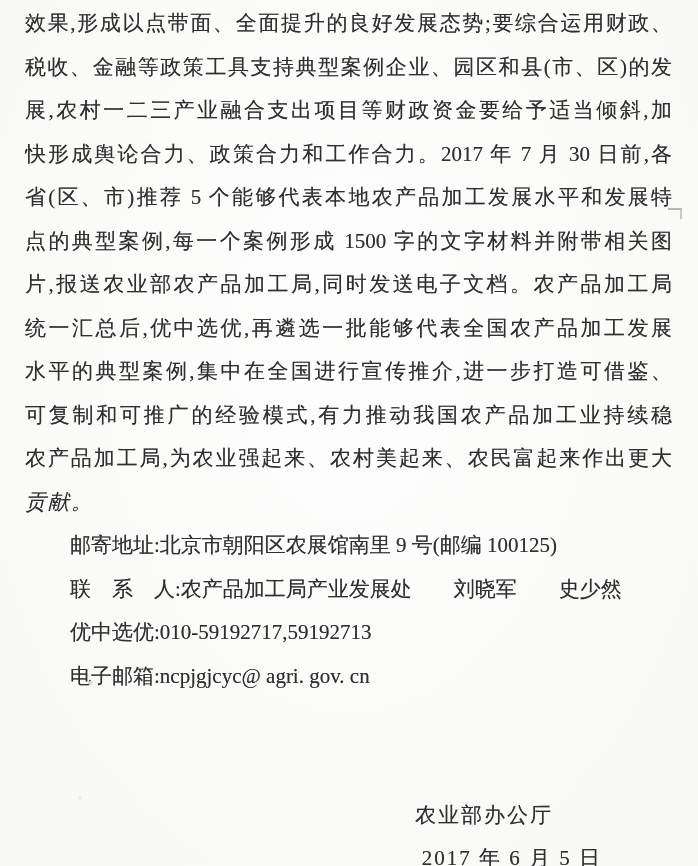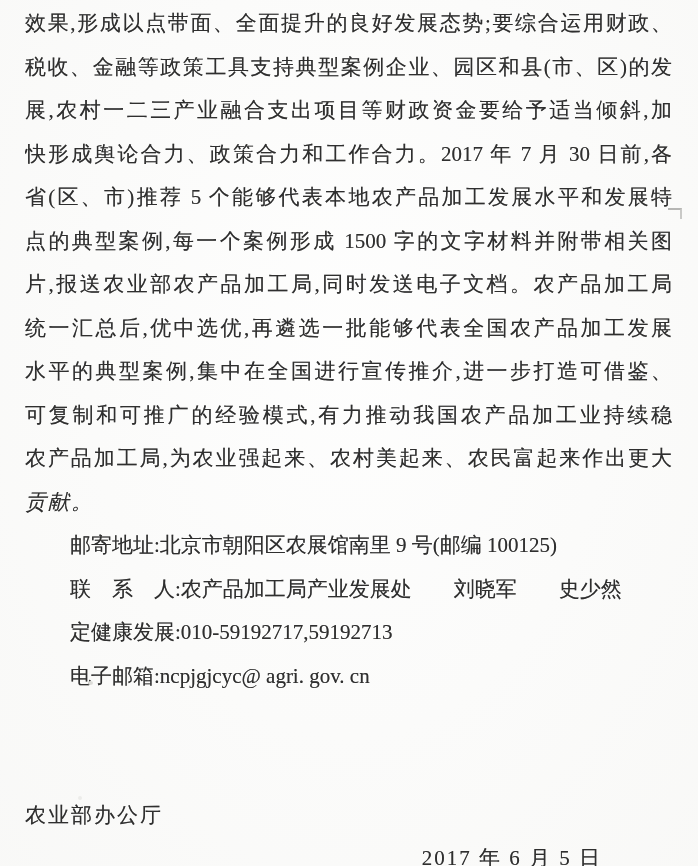--- a/index.html
+++ b/index.html
@@ -50,21 +50,21 @@
     white-space: pre-wrap;
     text-shadow: 0 0 0.6px rgba(55,55,55,0.55);
   }
   .signature-block {
     margin-top: 96px;
   }
   .sig-issuer {
     font-size: 21px;
     line-height: 43px;
     height: 43px;
-    text-align: left;
+    text-align: right;
     padding-right: 119px;
     letter-spacing: 2px;
     text-shadow: 0 0 0.6px rgba(55,55,55,0.55);
   }
   .sig-date {
     font-size: 21px;
     line-height: 43px;
     height: 43px;
     text-align: right;
     padding-right: 70px;
@@ -118,21 +118,21 @@
     <div class="body-line">统一汇总后,优中选优,再遴选一批能够代表全国农产品加工发展</div>
     <div class="body-line">水平的典型案例,集中在全国进行宣传推介,进一步打造可借鉴、</div>
     <div class="body-line">可复制和可推广的经验模式,有力推动我国农产品加工业持续稳</div>
     <div class="body-line">农产品加工局,为农业强起来、农村美起来、农民富起来作出更大</div>
     <div class="body-line last-line">贡献。</div>
   </div>
 
   <div>
     <div class="contact-line">邮寄地址:北京市朝阳区农展馆南里 9 号(邮编 100125)</div>
     <div class="contact-line">联　系　人:农产品加工局产业发展处　　刘晓军　　史少然</div>
-    <div class="contact-line">定健康发展:010-59192717,59192713</div>
+    <div class="contact-line">优中选优:010-59192717,59192713</div>
     <div class="contact-line">电子邮箱:ncpjgjcyc@ agri. gov. cn</div>
   </div>
 
   <div class="signature-block">
     <div class="sig-issuer">农业部办公厅</div>
     <div class="sig-date">2017 年 6 月 5 日</div>
   </div>
 
   <div class="artifact artifact-corner"></div>
   <div class="artifact artifact-dot-1"></div>

